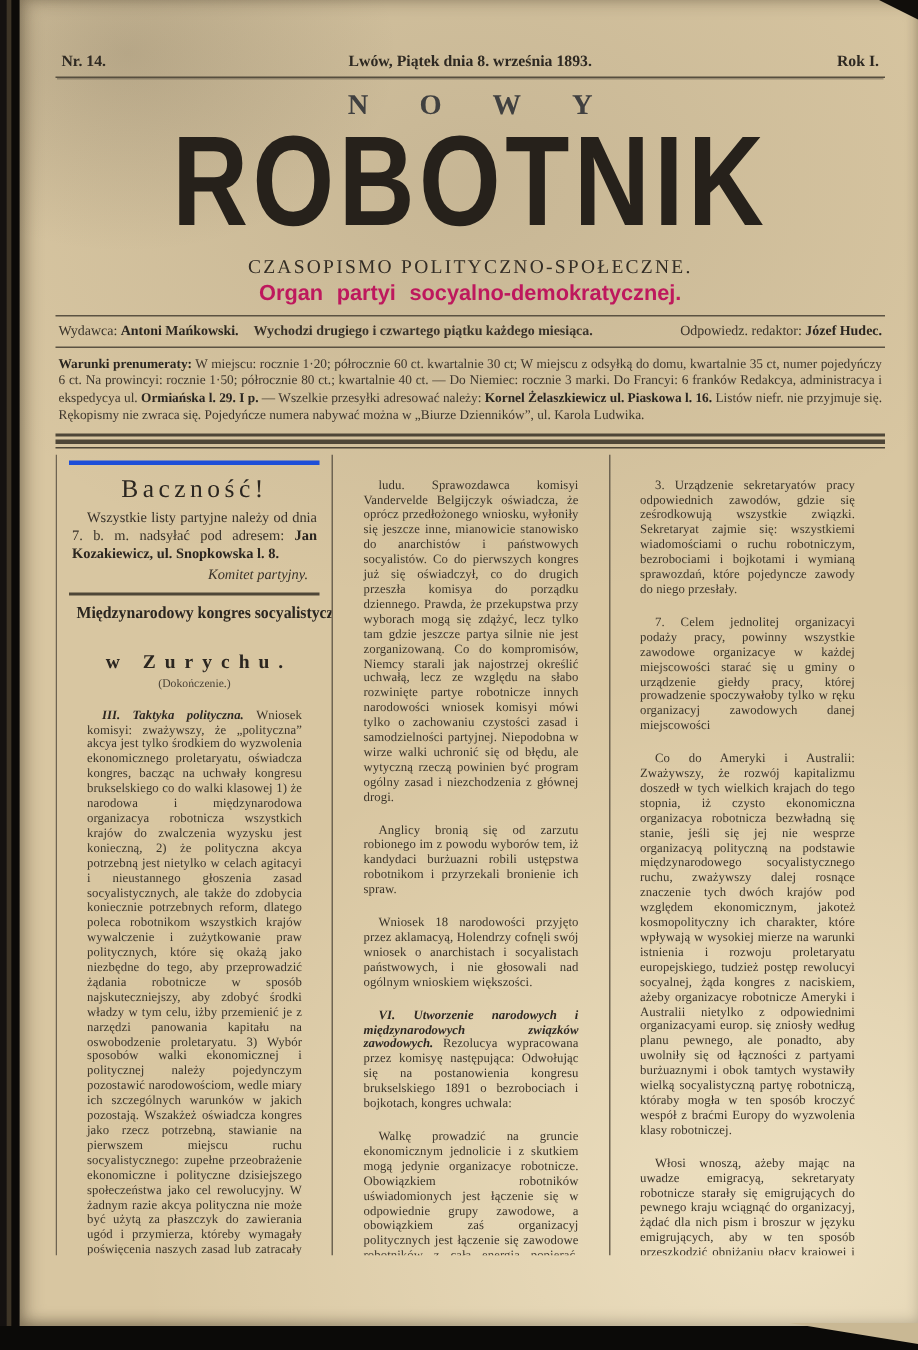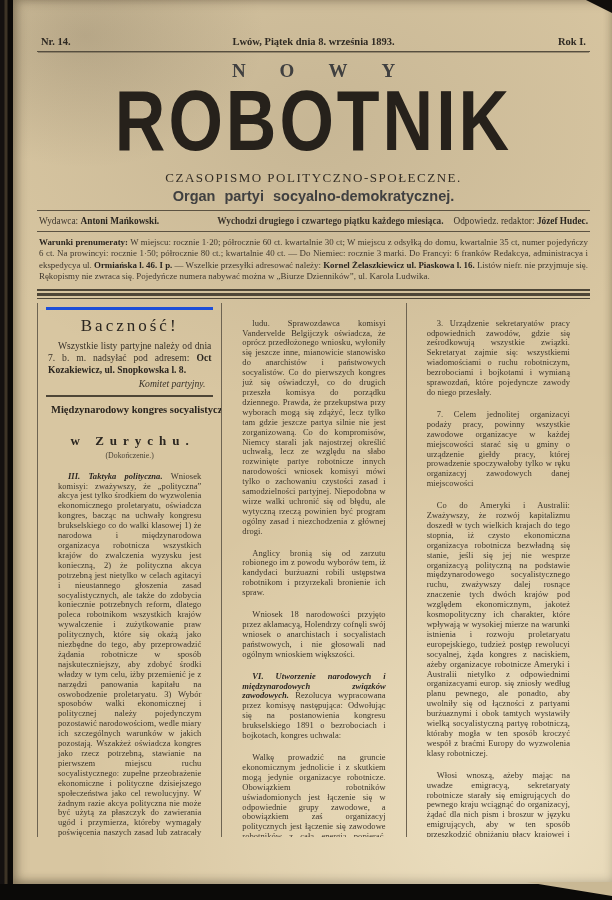--- a/index.html
+++ b/index.html
@@ -29,27 +29,27 @@
     border-bottom:1px solid #564e3f;box-shadow:0 2px 0 -1px rgba(86,78,63,.45);}
   .dateline .right{text-align:right;}
   
   .masthead{text-align:center;padding-top:8px;}
   .kicker{font-size:19px;letter-spacing:34px;text-indent:34px;color:#404040;font-weight:bold;}
   .mast-title{font-family:"Liberation Sans",sans-serif;font-weight:bold;font-size:70px;
     letter-spacing:3px;color:#26211b;transform:scaleY(1.22);transform-origin:center 55%;
     line-height:80px;height:86px;}
   .mast-sub1{font-size:13px;letter-spacing:1.5px;color:#332d25;margin-top:2px;}
   .mast-sub2{font-family:"Liberation Sans",sans-serif;font-weight:bold;font-size:14.5px;
-    word-spacing:5px;color:#404040;margin:2px 0 6px;}
+    word-spacing:5px;color:#be185d;margin:2px 0 6px;}
   .rule{border-top:1px solid #5b5242;}
   .rule-double{border-top:2px solid #4e4637;border-bottom:1px solid #4e4637;height:2px;}
   
   .imprint{display:grid;grid-template-columns:auto 1fr auto;gap:10px;align-items:baseline;
     font-size:9.3px;padding:5px 2px;color:#3a332a;}
-  .imprint .mid{text-align:right;font-weight:bold;}
+  .imprint .mid{text-align:left;font-weight:bold;}
   .imprint b{color:#2b2620;}
   
   .subscription{font-size:8.9px;line-height:11.4px;text-align:justify;padding:5px 2px 6px;
     border-top:1px solid #5b5242;color:#3e362c;}
   .subscription b{color:#2b2620;}
   
   .announcement{font-family:"Liberation Sans",sans-serif;font-weight:bold;font-size:12.6px;
     line-height:18px;text-align:center;color:#26211b;max-width:540px;margin:0 auto;
     padding:9px 18px 10px;word-spacing:2px;}
   
@@ -104,39 +104,39 @@
         <span>
           <span>Odpowiedz. redaktor:</span>
           <b>Józef Hudec.</b>
         </span>
       </div>
 
       <div class="subscription">
         <b>Warunki prenumeraty:</b>
         <span>W miejscu: rocznie 1·20; półrocznie 60 ct. kwartalnie 30 ct; W miejscu z odsyłką do domu, kwartalnie 35 ct, numer pojedyńczy 6 ct. Na prowincyi: rocznie 1·50; półrocznie 80 ct.; kwartalnie 40 ct. — Do Niemiec: rocznie 3 marki. Do Francyi: 6 franków</span>
         <span>Redakcya, administracya i ekspedycya ul.</span>
-        <b>Ormiańska l. 46. I p.</b>
+        <b>Ormiańska l. 29. I p.</b>
         <span>— Wszelkie przesyłki adresować należy:</span>
         <b>Kornel Żelaszkiewicz ul. Piaskowa l. 16.</b>
         <span>Listów niefr. nie przyjmuje się. Rękopismy nie zwraca się. Pojedyńcze numera nabywać można w „Biurze Dzienników”, ul. Karola Ludwika.</span>
       </div>
 
       <div class="rule-double"></div>
 
 
       <div class="rule-double"></div>
 
       <div class="columns">
 
         <section class="col">
           <div class="notice">
             <div class="notice-title">Baczność!</div>
             <p class="notice-body">
               <span>Wszystkie listy partyjne należy od dnia 7. b. m. nadsyłać pod adresem:</span>
-              <b>Oct Kozakiewicz, ul. Snopkowska l. 8.</b>
+              <b>Jan Kozakiewicz, ul. Snopkowska l. 8.</b>
             </p>
             <div class="notice-sign">Komitet partyjny.</div>
           </div>
           <div class="article-head">
             <div class="art-t1">Międzynarodowy kongres socyalistyczny</div>
             <div class="art-t2">w Zurychu.</div>
             <div class="art-t3">(Dokończenie.)</div>
           </div>
           <div class="paras">
               <p class="para"><i class="lead">III. Taktyka polityczna.</i><span>Wniosek komisyi: zważywszy, że „polityczna” akcya jest tylko środkiem do wyzwolenia ekonomicznego proletaryatu, oświadcza kongres, bacząc na uchwały kongresu brukselskiego co do walki klasowej 1) że narodowa i międzynarodowa organizacya robotnicza wszystkich krajów do zwalczenia wyzysku jest konieczną, 2) że polityczna akcya potrzebną jest nietylko w celach agitacyi i nieustannego głoszenia zasad socyalistycznych, ale także do zdobycia koniecznie potrzebnych reform, dlatego poleca robotnikom wszystkich krajów wywalczenie i zużytkowanie praw politycznych, które się okażą jako niezbędne do tego, aby przeprowadzić żądania robotnicze w sposób najskuteczniejszy, aby zdobyć środki władzy w tym celu, iżby przemienić je z narzędzi panowania kapitału na oswobodzenie proletaryatu. 3) Wybór sposobów walki ekonomicznej i politycznej należy pojedynczym pozostawić narodowościom, wedle miary ich szczególnych warunków w jakich pozostają. Wszakżeż oświadcza kongres jako rzecz potrzebną, stawianie na pierwszem miejscu ruchu socyalistycznego: zupełne przeobrażenie ekonomiczne i polityczne dzisiejszego społeczeństwa jako cel rewolucyjny. W żadnym razie akcya polityczna nie może być użytą za płaszczyk do zawierania ugód i przymierza, któreby wymagały poświęcenia naszych zasad lub zatracały naszą samodzielność. Zważywszy, że w dzisiejszem społeczeństwie zastępcy narodowi nie odźwierciadlają wiernie sposobu myślenia i żądań zastępywanych, zważywszy dalej, że prawie we wszystkich krajach panująca modła wyborcza, połączona z wyborami większości, zdolna jest tylko wolę narodu z głosowaniem jego zastępców do jeszcze większej doprowadzić sprzeczności, oświadcza się kongres za prawem przedstawiania rezolucyi i głosowania wprost przez lud nad uchwałami (prawo inicyatywy i referendum), jakoteż wyborami proporcyonalnemi, jako za zupełnem urzeczywistnieniem zwierzchnictwa</span></p>

